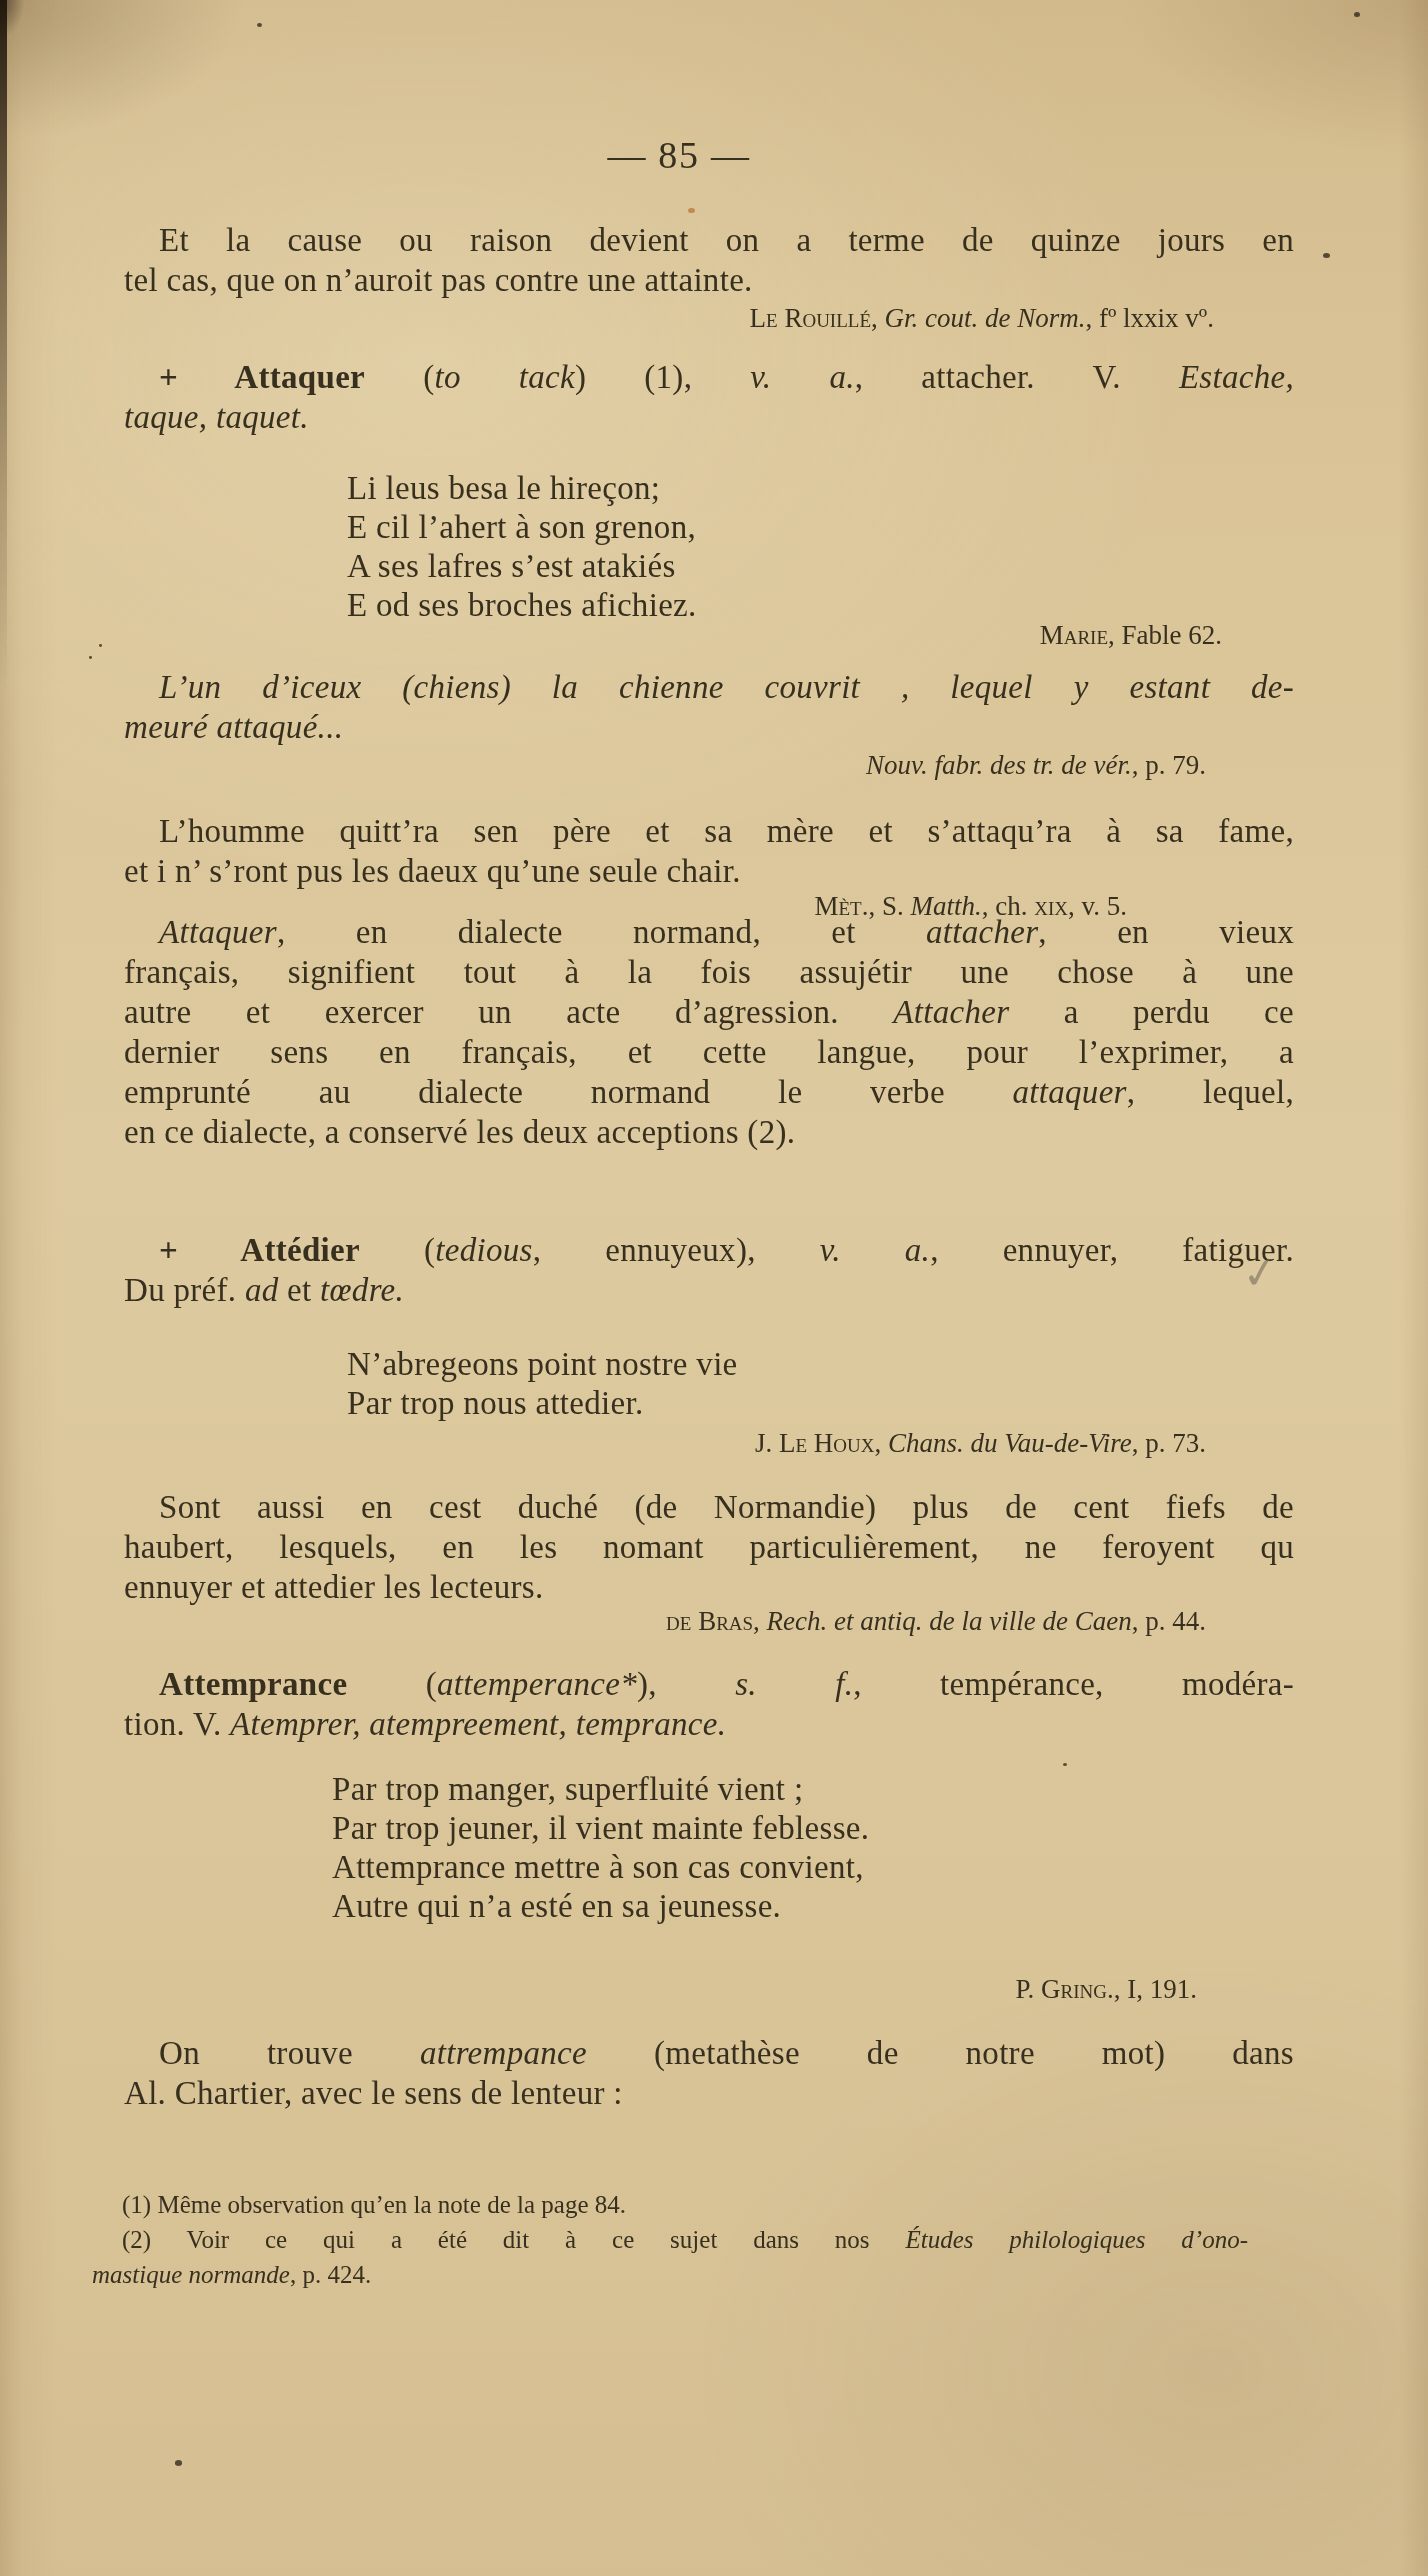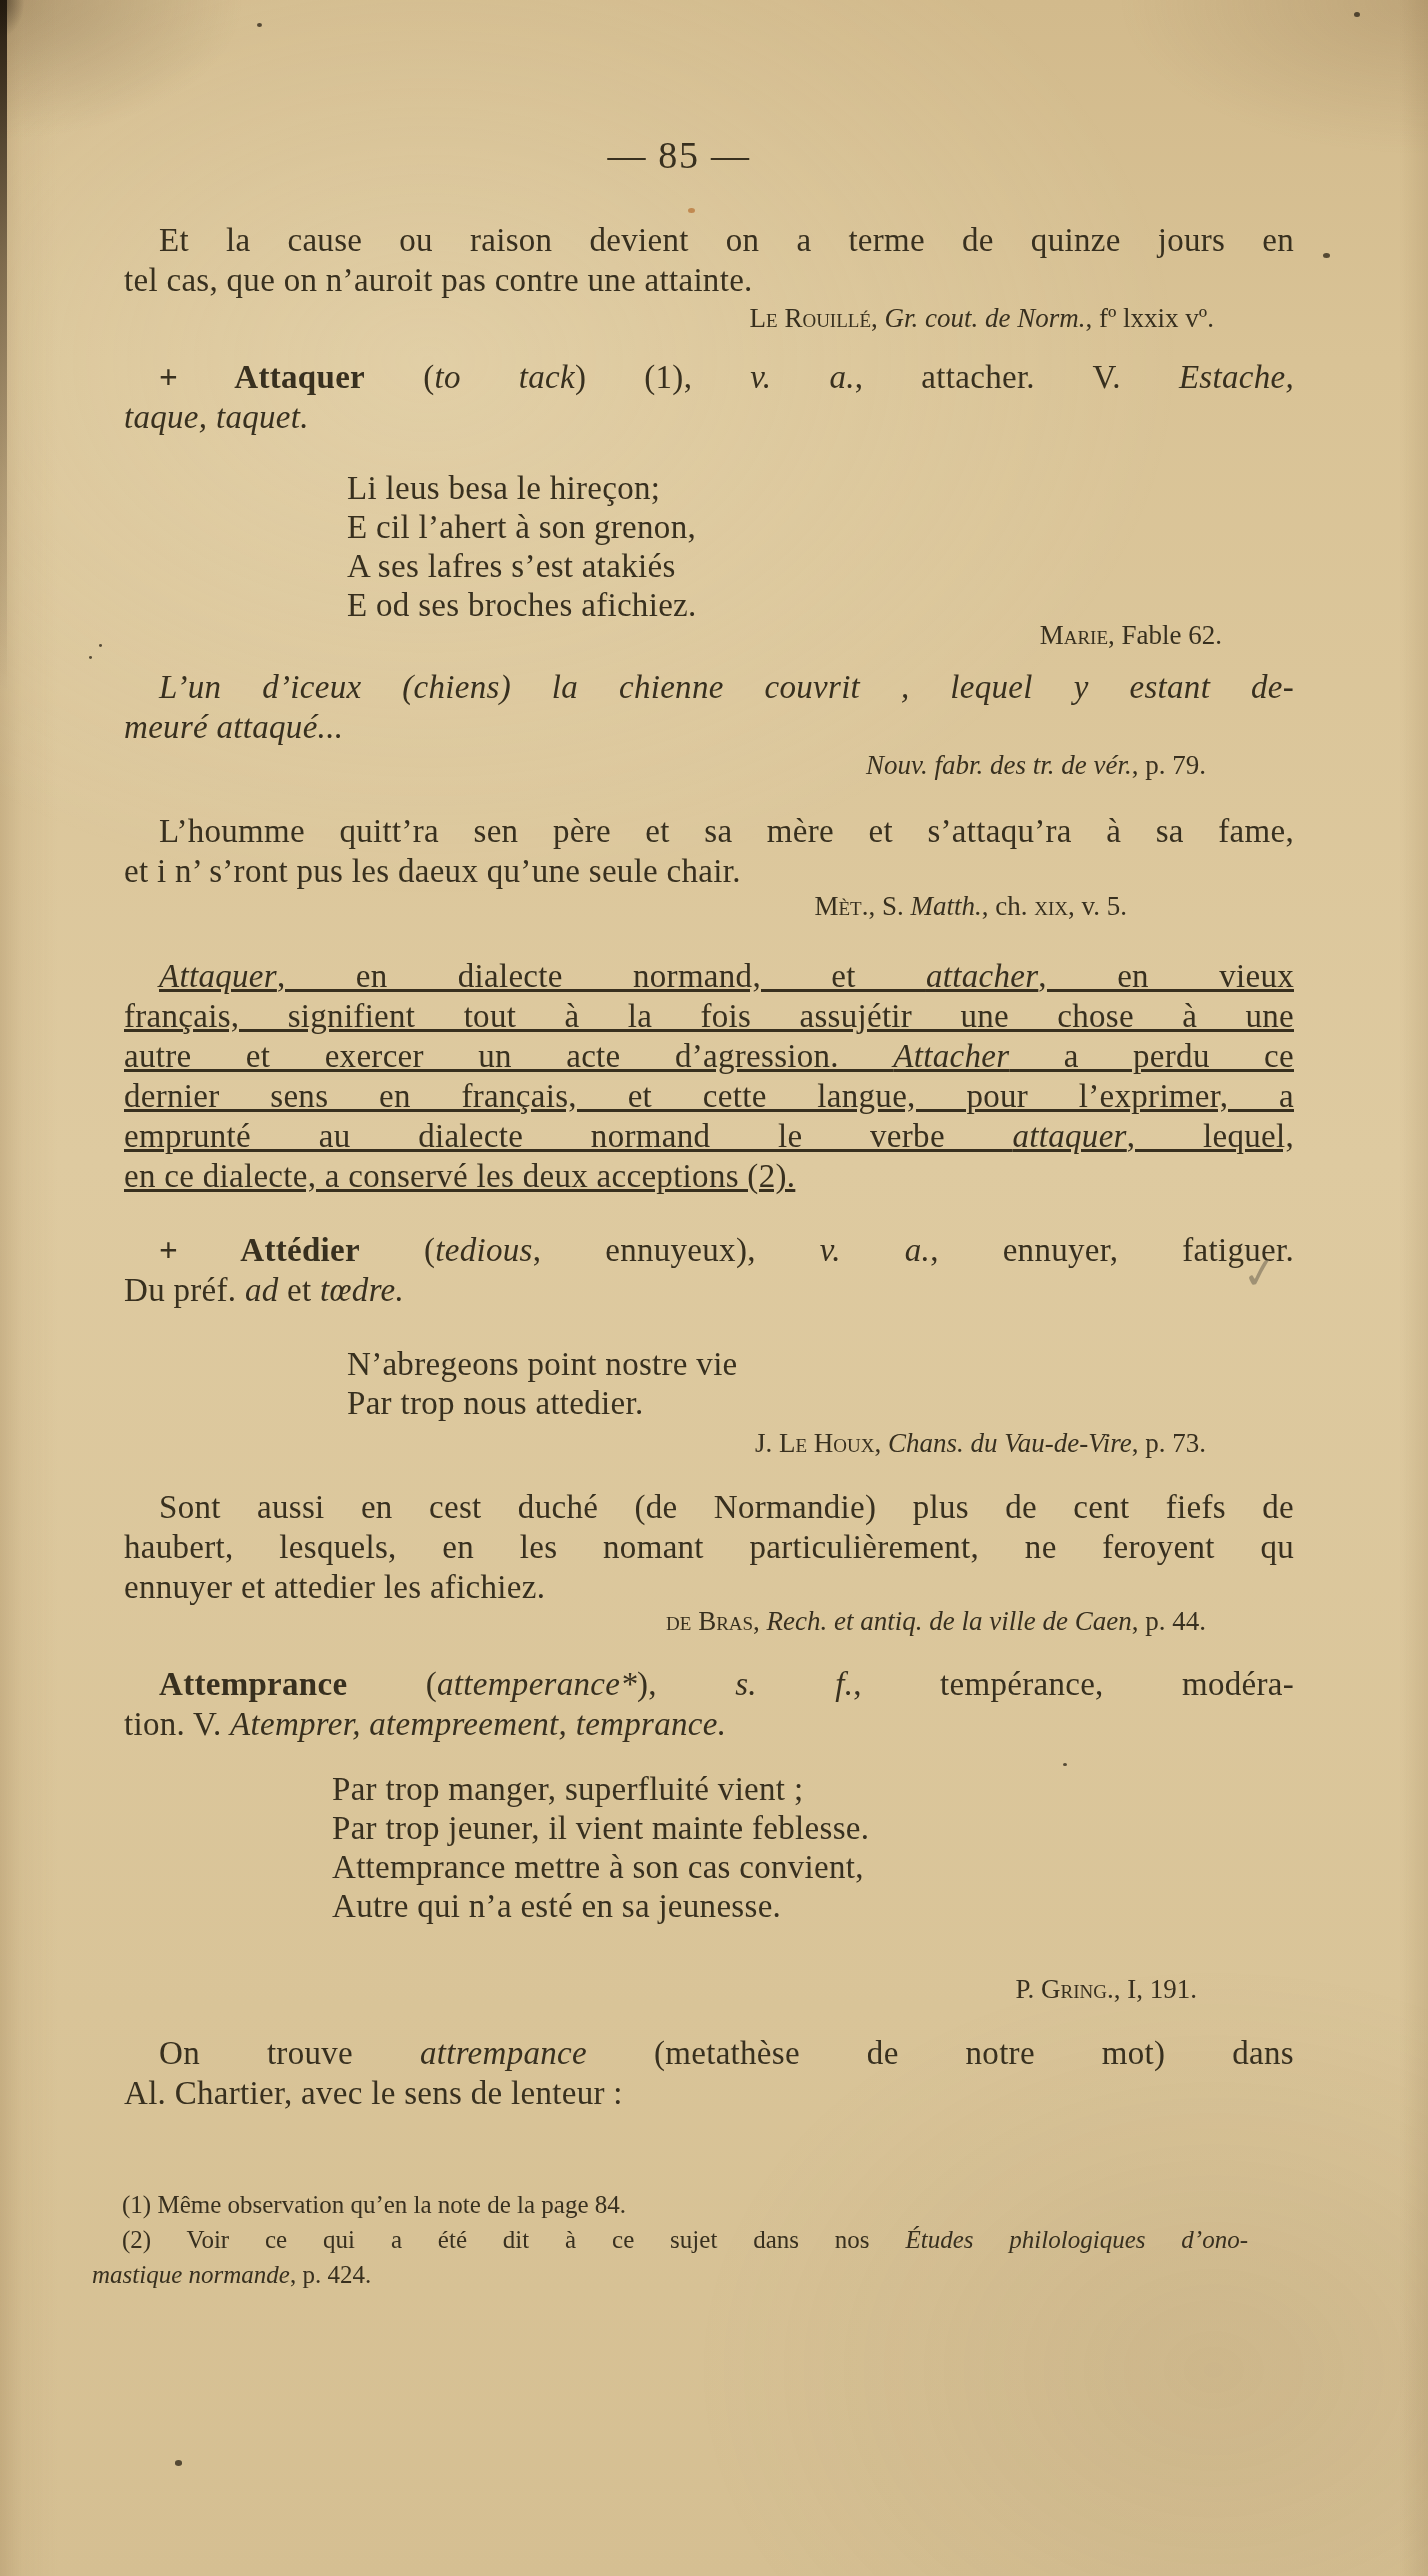--- a/index.html
+++ b/index.html
@@ -27,21 +27,21 @@
   .bd{font-weight:bold;}
   .sc{font-variant:small-caps;}
   
   #s-pagenum{top:135px;left:124px;width:1110px;text-align:center;font-size:38px;line-height:41px;letter-spacing:1.7px;}
   #s-pagenum .ln{white-space:nowrap;display:block;}
   
   #s-para-intro{top:220px;}
   #s-entry-attaquer{top:357px;}
   #s-para-iceux{top:667px;font-style:italic;}
   #s-para-houmme{top:811px;}
-  #s-para-discussion{top:956px;line-height:40px;text-decoration:underline;}
+  #s-para-discussion{top:912px;line-height:40px;}
   #s-entry-attedier{top:1230px;}
   #s-para-sont{top:1487px;}
   #s-entry-attemprance{top:1664px;}
   #s-para-ontrouve{top:2033px;}
   
   .verse{position:absolute;font-size:33px;line-height:39px;letter-spacing:0.3px;}
   #s-verse-marie{top:469px;left:347px;}
   #s-verse-lehoux{top:1345px;left:347px;}
   #s-verse-gring{top:1770px;left:332px;}
   
@@ -140,21 +140,21 @@
       <div class="ln"><span>Par trop nous attedier.</span></div>
     </div>
 
   <div id="s-cite-lehoux" class="cite">
       <div class="ln"><span class="sc">J. Le Houx</span><span>, </span><span class="it">Chans. du Vau-de-Vire</span><span>, p. 73.</span></div>
     </div>
 
   <div id="s-para-sont" class="block">
       <div class="ln ind just"><span>Sont aussi en cest duché (de Normandie) plus de cent fiefs de</span></div>
       <div class="ln just"><span>haubert, lesquels, en les nomant particulièrement, ne feroyent qu</span></div>
-      <div class="ln"><span>ennuyer et attedier les afichiez.</span></div>
+      <div class="ln"><span>ennuyer et attedier les lecteurs.</span></div>
     </div>
 
   <div id="s-cite-debras" class="cite">
       <div class="ln"><span class="sc">de Bras</span><span>, </span><span class="it">Rech. et antiq. de la ville de Caen</span><span>, p. 44.</span></div>
     </div>
 
   <div id="s-entry-attemprance" class="block">
       <div class="ln ind just"><span class="bd">Attemprance</span><span> (</span><span class="it">attemperance*</span><span>), </span><span class="it">s. f.</span><span>, tempérance, modéra-</span></div>
       <div class="ln"><span>tion. V. </span><span class="it">Atemprer, atempreement, temprance.</span></div>
     </div>

